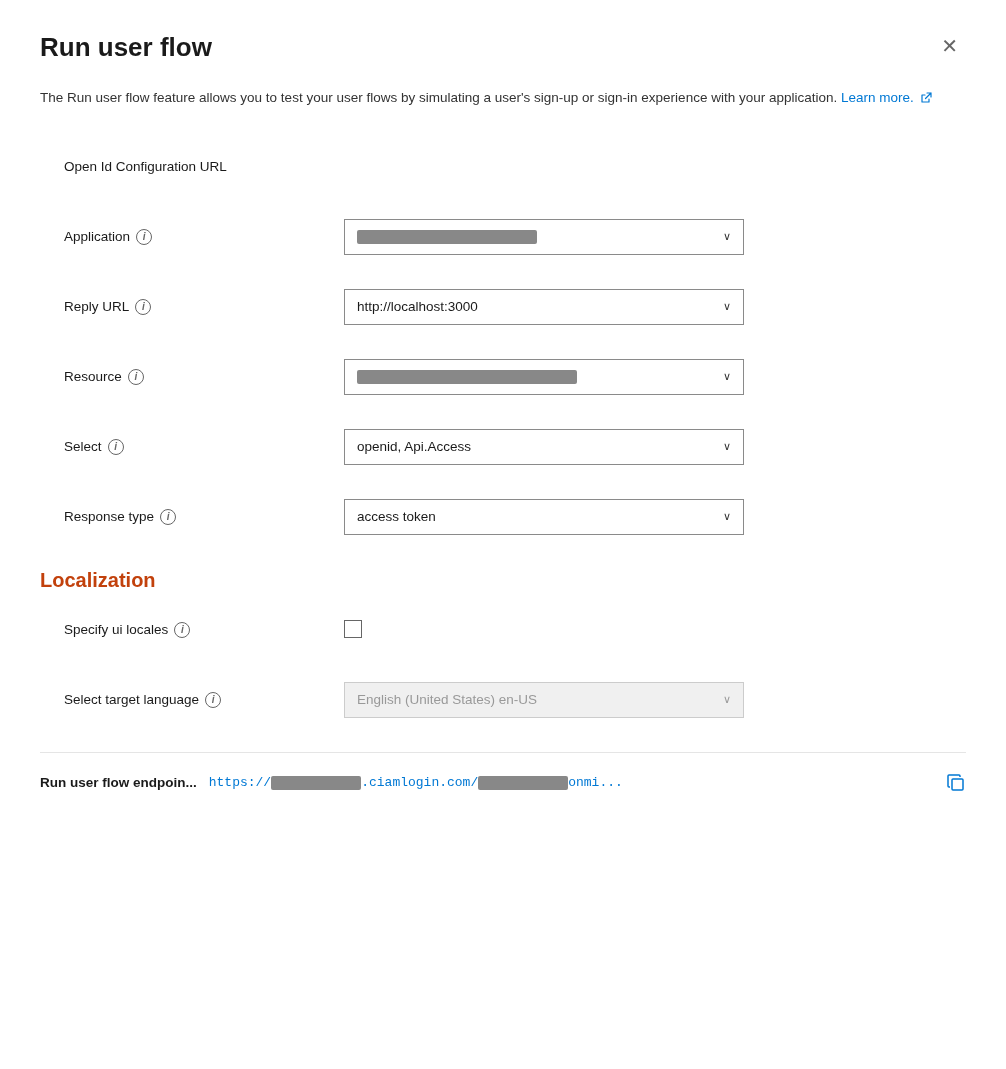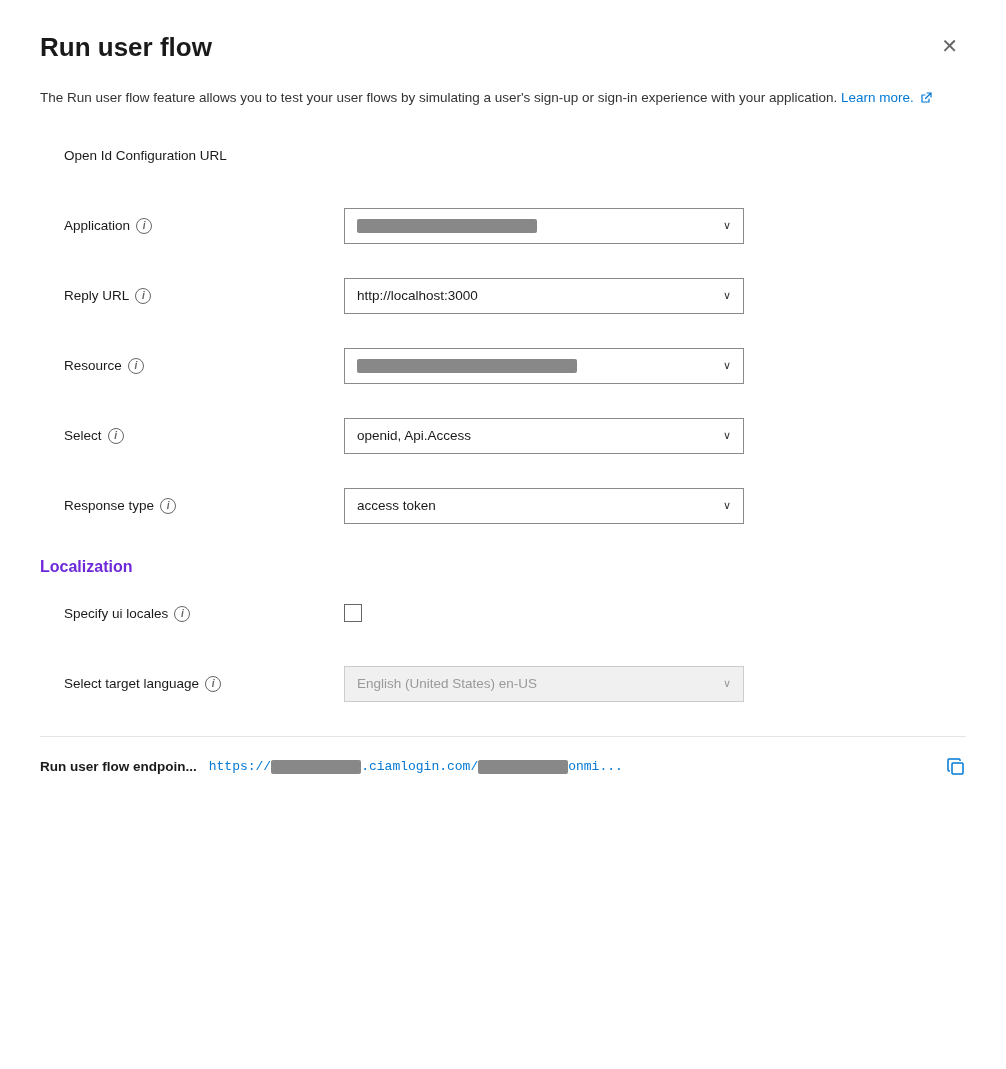--- a/index.html
+++ b/index.html
@@ -33,21 +33,21 @@
       cursor: pointer;
       font-size: 20px;
       color: #666;
       padding: 4px 8px;
       line-height: 1;
     }
     .description {
       font-size: 13.5px;
       color: #333;
       line-height: 1.6;
-      margin-bottom: 29px;
+      margin-bottom: 40px;
       max-width: 920px;
     }
     .description a {
       color: #0078d4;
       text-decoration: none;
     }
     .external-icon {
       display: inline-block;
       width: 12px;
       height: 12px;
@@ -131,23 +131,23 @@
       color: #333;
       margin-left: 8px;
     }
     .dropdown.disabled {
       background: #f0f0f0;
       color: #999;
       border-color: #ccc;
       align-items: center;
     }
     .section-heading {
-      font-size: 16px;
+      font-size: 20px;
       font-weight: 700;
-      color: #6d28d9;
+      color: #c2410c;
       margin-bottom: 20px;
     }
     .checkbox-wrapper {
       display: flex;
       align-items: center;
       padding-top: 8px;
     }
     .checkbox {
       width: 18px;
       height: 18px;

